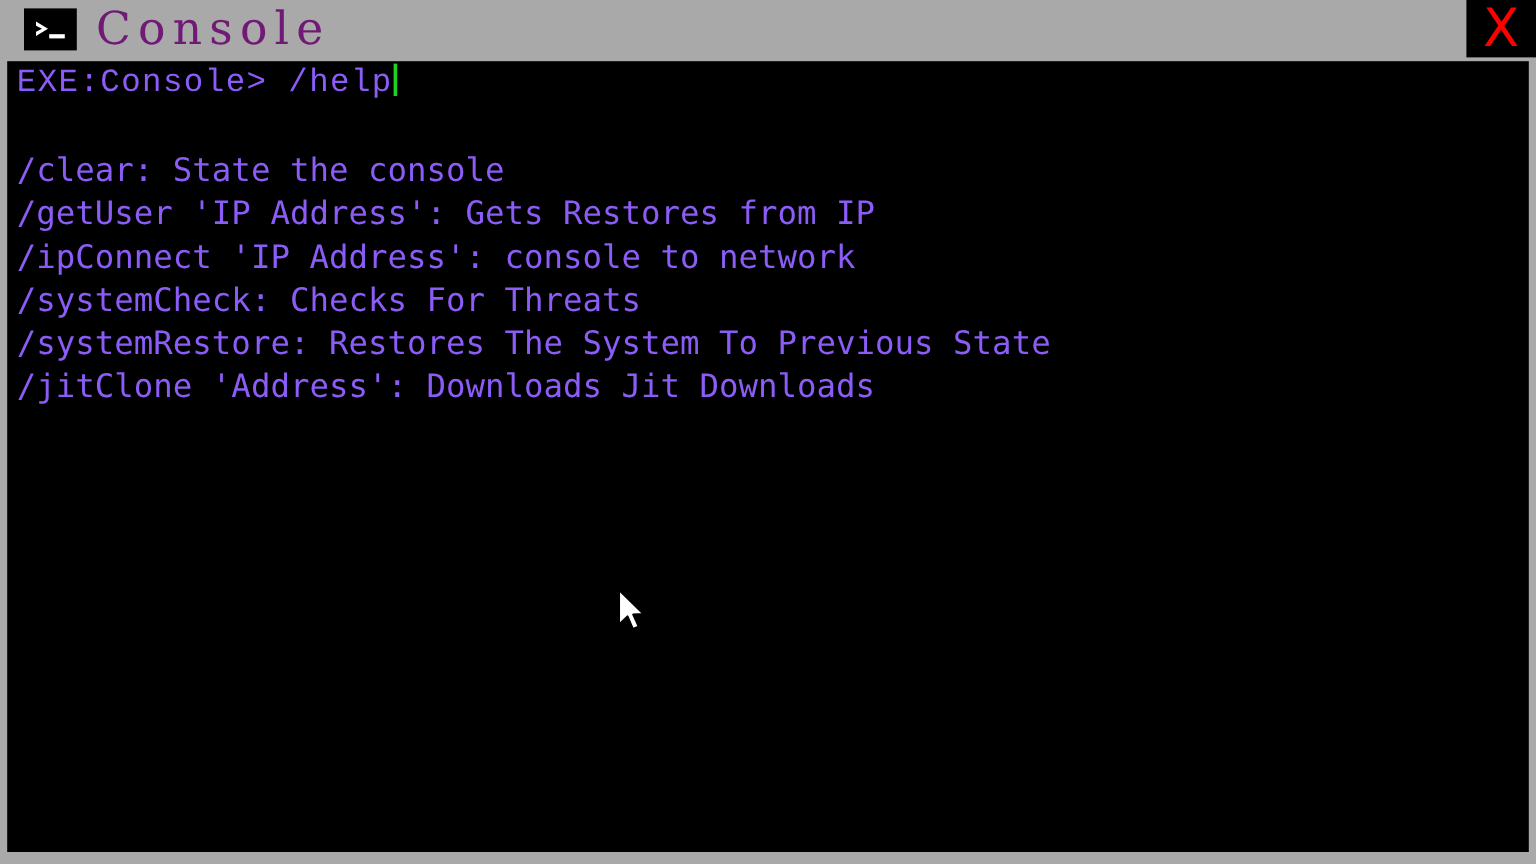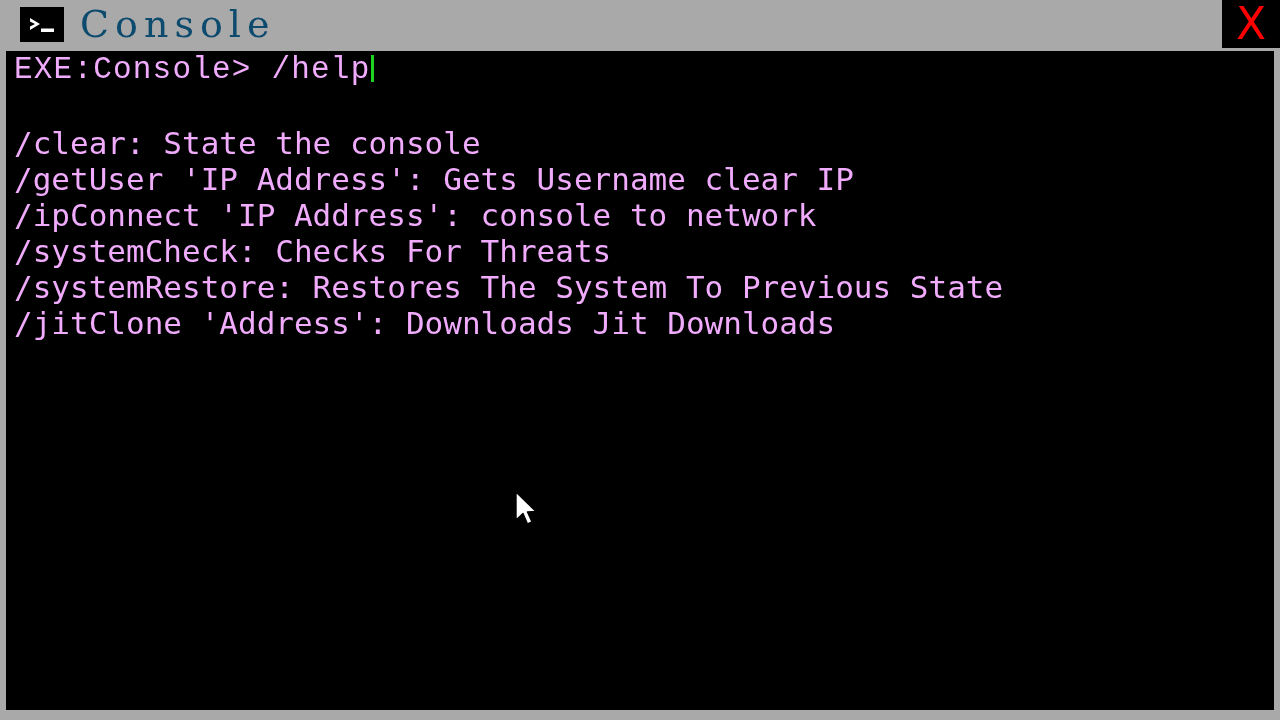--- a/index.html
+++ b/index.html
@@ -44,21 +44,21 @@
     justify-content: center;
   }
   .titlebar-icon svg { display: block; }
 
   .titlebar-title {
     position: absolute;
     left: 80px;
     top: 0px;
     height: 48px;
     line-height: 48px;
-    color: #0c4a6e;
+    color: #701a75;
     font-family: "DejaVu Serif", serif;
     font-size: 38px;
     letter-spacing: 6px;
     white-space: pre;
   }
 
   .close-button {
     position: absolute;
     right: 0px;
     top: 0px;
@@ -94,25 +94,25 @@
   }
 
   .console-lines {
     position: absolute;
     left: 8px;
     top: 0px;
     right: 0;
   }
 
   .line {
-    color: #f0abfc;
+    color: #8b5cf6;
     white-space: pre;
     height: 36px;
     line-height: 36px;
-    font-size: 31px;
+    font-size: 27px;
     font-family: "DejaVu Sans Mono", monospace;
   }
 
   .line.prompt-line {
     font-family: "Liberation Mono", "DejaVu Sans Mono", monospace;
     letter-spacing: 1.2px;
     height: 38px;
     line-height: 38px;
   }
 
@@ -162,21 +162,21 @@
 
       <div class="console-lines">
 
         <div class="line prompt-line"><span>EXE:Console&gt; /help</span><span class="cursor"></span></div>
 
         <div class="line blank"></div>
 
 
         <div class="line">/clear: State the console</div>
 
-        <div class="line">/getUser 'IP Address': Gets Username clear IP</div>
+        <div class="line">/getUser 'IP Address': Gets Restores from IP</div>
 
         <div class="line">/ipConnect 'IP Address': console to network</div>
 
         <div class="line">/systemCheck: Checks For Threats</div>
 
         <div class="line">/systemRestore: Restores The System To Previous State</div>
 
         <div class="line">/jitClone 'Address': Downloads Jit Downloads</div>
 
       </div>

